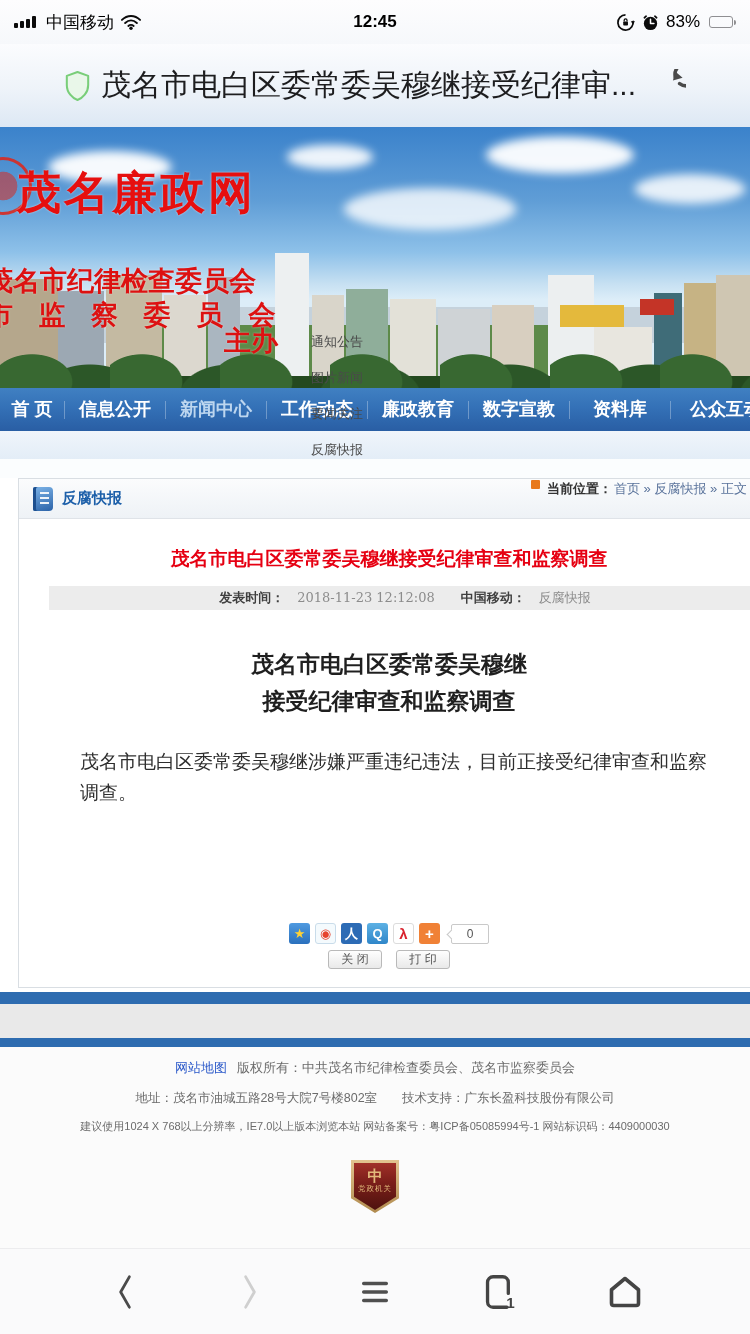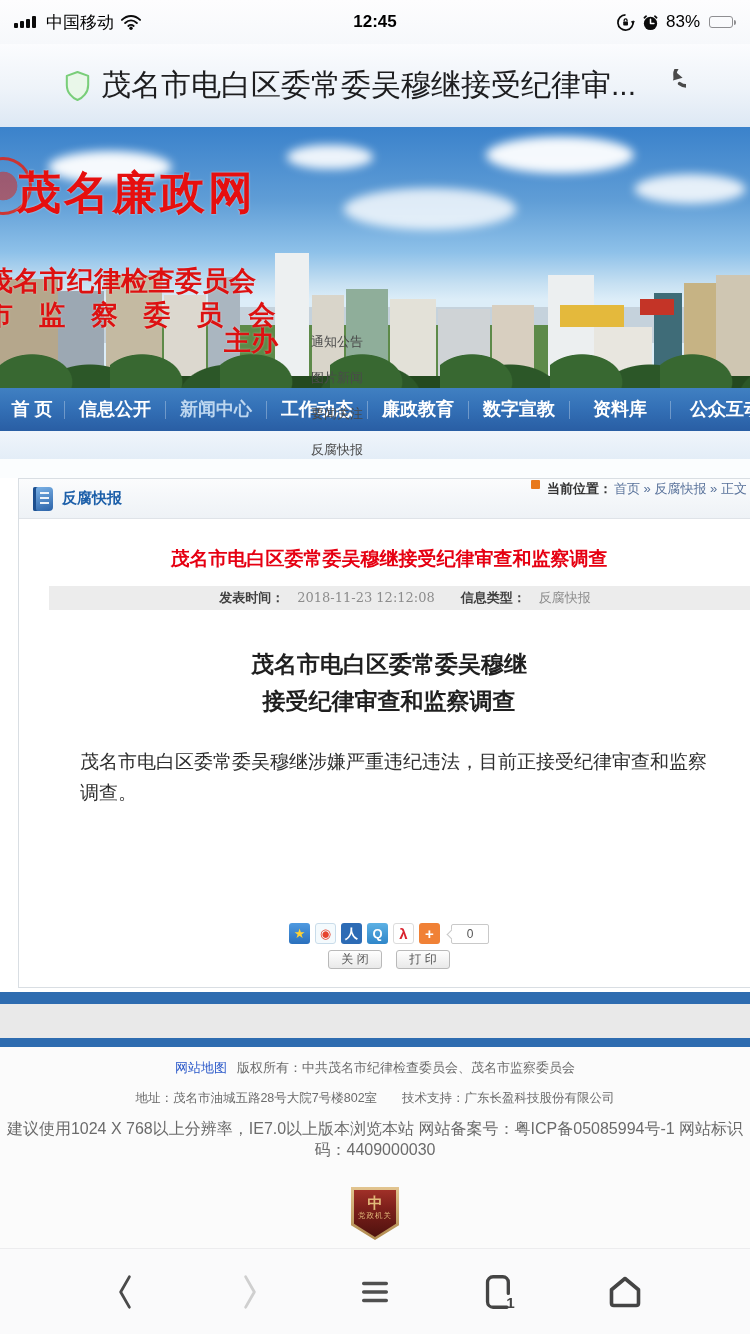--- a/index.html
+++ b/index.html
@@ -171,21 +171,21 @@
 
   
   .bluebar1 { left:0; top:992px; width:750px; height:12px; background:#2e6cb0; }
   .grayband { left:0; top:1004px; width:750px; height:34px; background:#e9e9e9; }
   .bluebar2 { left:0; top:1038px; width:750px; height:9px; background:#2e6cb0; }
   .footer { left:0; top:1047px; width:750px; height:201px; background:#fbfbfb;
     text-align:center; color:#6b6b6b; }
   .f-line1 { padding-top:12px; font-size:13px; }
   .f-sitemap { color:#2b59c9; text-decoration:none; margin-right:10px; }
   .f-line2 { margin-top:13px; font-size:12.5px; }
-  .f-line3 { margin-top:12px; font-size:16px; }
+  .f-line3 { margin-top:12px; font-size:11px; }
   .badge { margin:26px auto 0; width:48px; height:53px; position:relative;
     clip-path:polygon(0 0,100% 0,100% 72%,50% 100%,0 72%);
     background:linear-gradient(180deg,#e2c48f,#b08a4e); }
   .badge-inner { position:absolute; left:3px; top:3px; right:3px; bottom:3px;
     clip-path:polygon(0 0,100% 0,100% 72%,50% 100%,0 72%);
     background:linear-gradient(180deg,#a03028 0%,#7c1f1a 40%,#4e120e 100%);
     text-align:center; }
   .badge-emblem { margin-top:4px; font-size:15px; font-weight:bold; color:#e2b97a; line-height:17px; }
   .badge-text { font-size:7.5px; color:#e2b97a; letter-spacing:1px; line-height:9px; }
 
@@ -289,21 +289,21 @@
     <span class="book-icon"></span>
     <span class="section-title">反腐快报</span>
     <span class="breadcrumb">
       <span class="crumb-bullet"></span>
       <span class="crumb-label">当前位置：</span>
       <span class="crumb-path">首页 » 反腐快报 » 正文</span>
     </span>
   </div>
   <div class="art-title">茂名市电白区委常委吴穆继接受纪律审查和监察调查</div>
   <div class="meta-bar">
-    <span class="meta-label">发表时间：</span><span class="meta-value">2018-11-23 12:12:08</span><span class="meta-gap"></span><span class="meta-label">信息类型：</span><span class="meta-value">反腐快报</span>
+    <span class="meta-label">发表时间：</span><span class="meta-value">2018-11-23 12:12:08</span><span class="meta-gap"></span><span class="meta-label">中国移动：</span><span class="meta-value">反腐快报</span>
   </div>
   <div class="art-heading">
     <div>茂名市电白区委常委吴穆继</div>
     <div>接受纪律审查和监察调查</div>
   </div>
   <p class="art-body">茂名市电白区委常委吴穆继涉嫌严重违纪违法，目前正接受纪律审查和监察调查。</p>
 
   <div class="share-row">
     <span class="share-ic ic-qzone">★</span>
     <span class="share-ic ic-weibo">◉</span>

